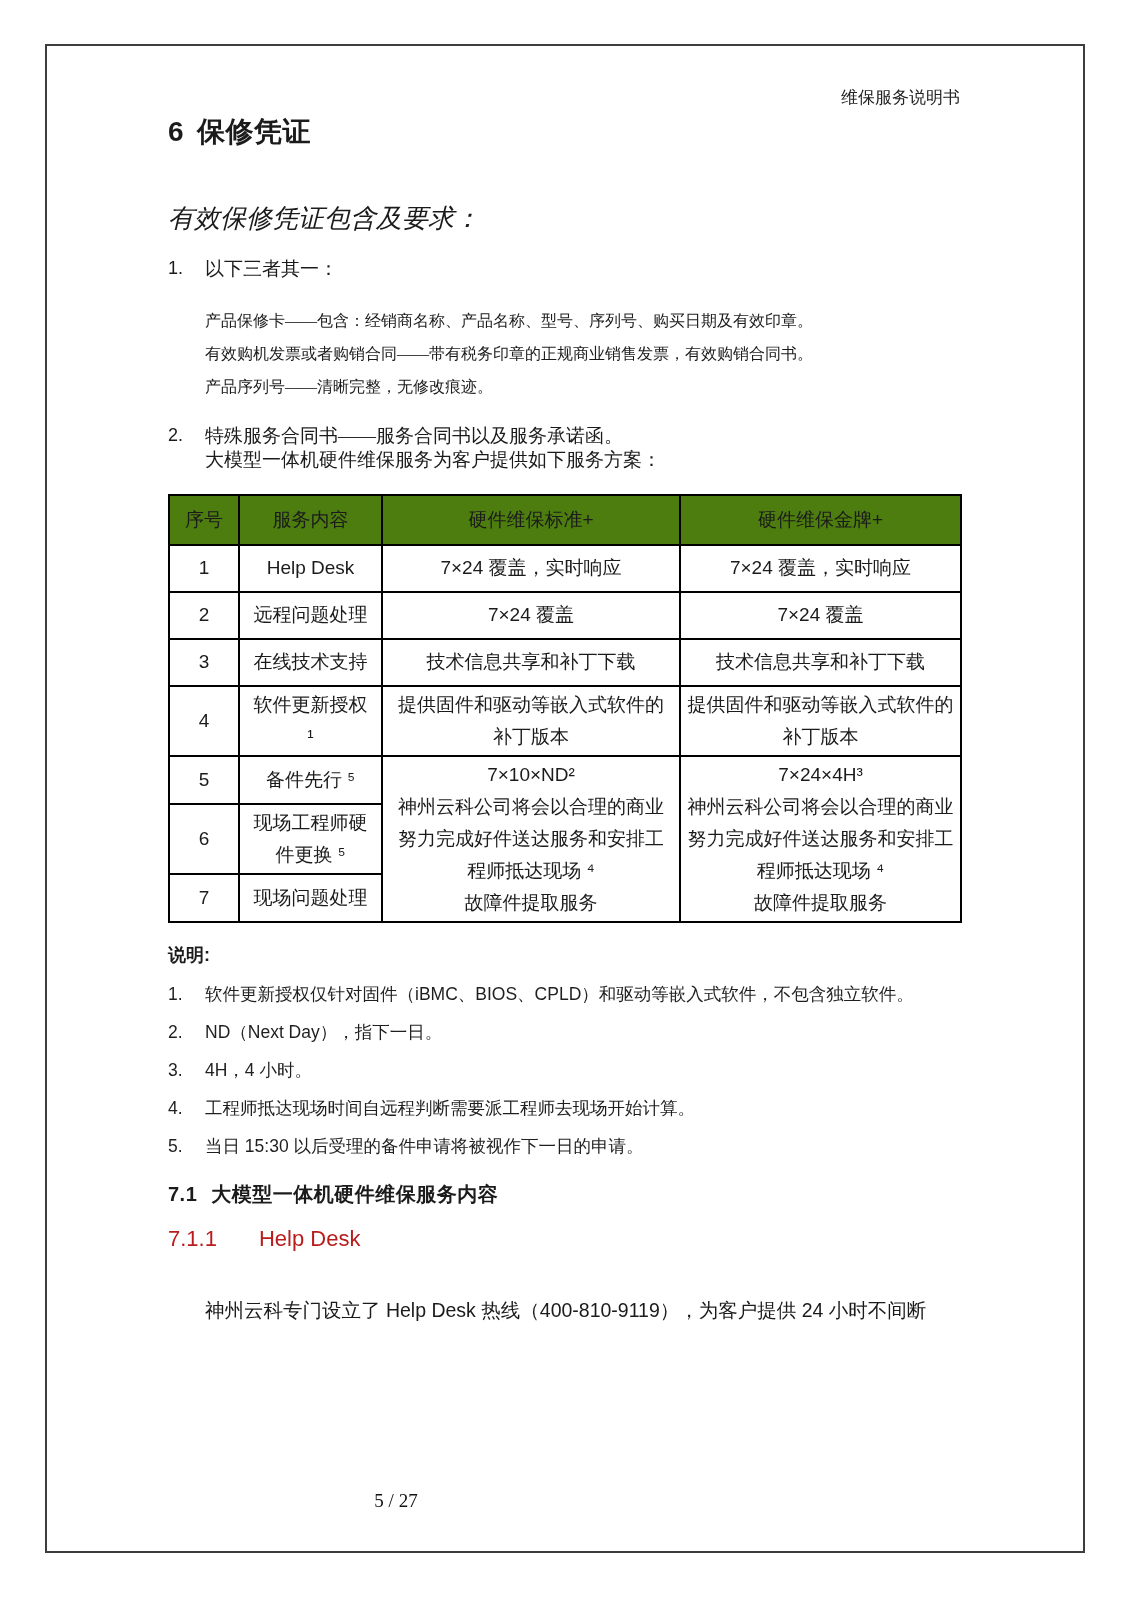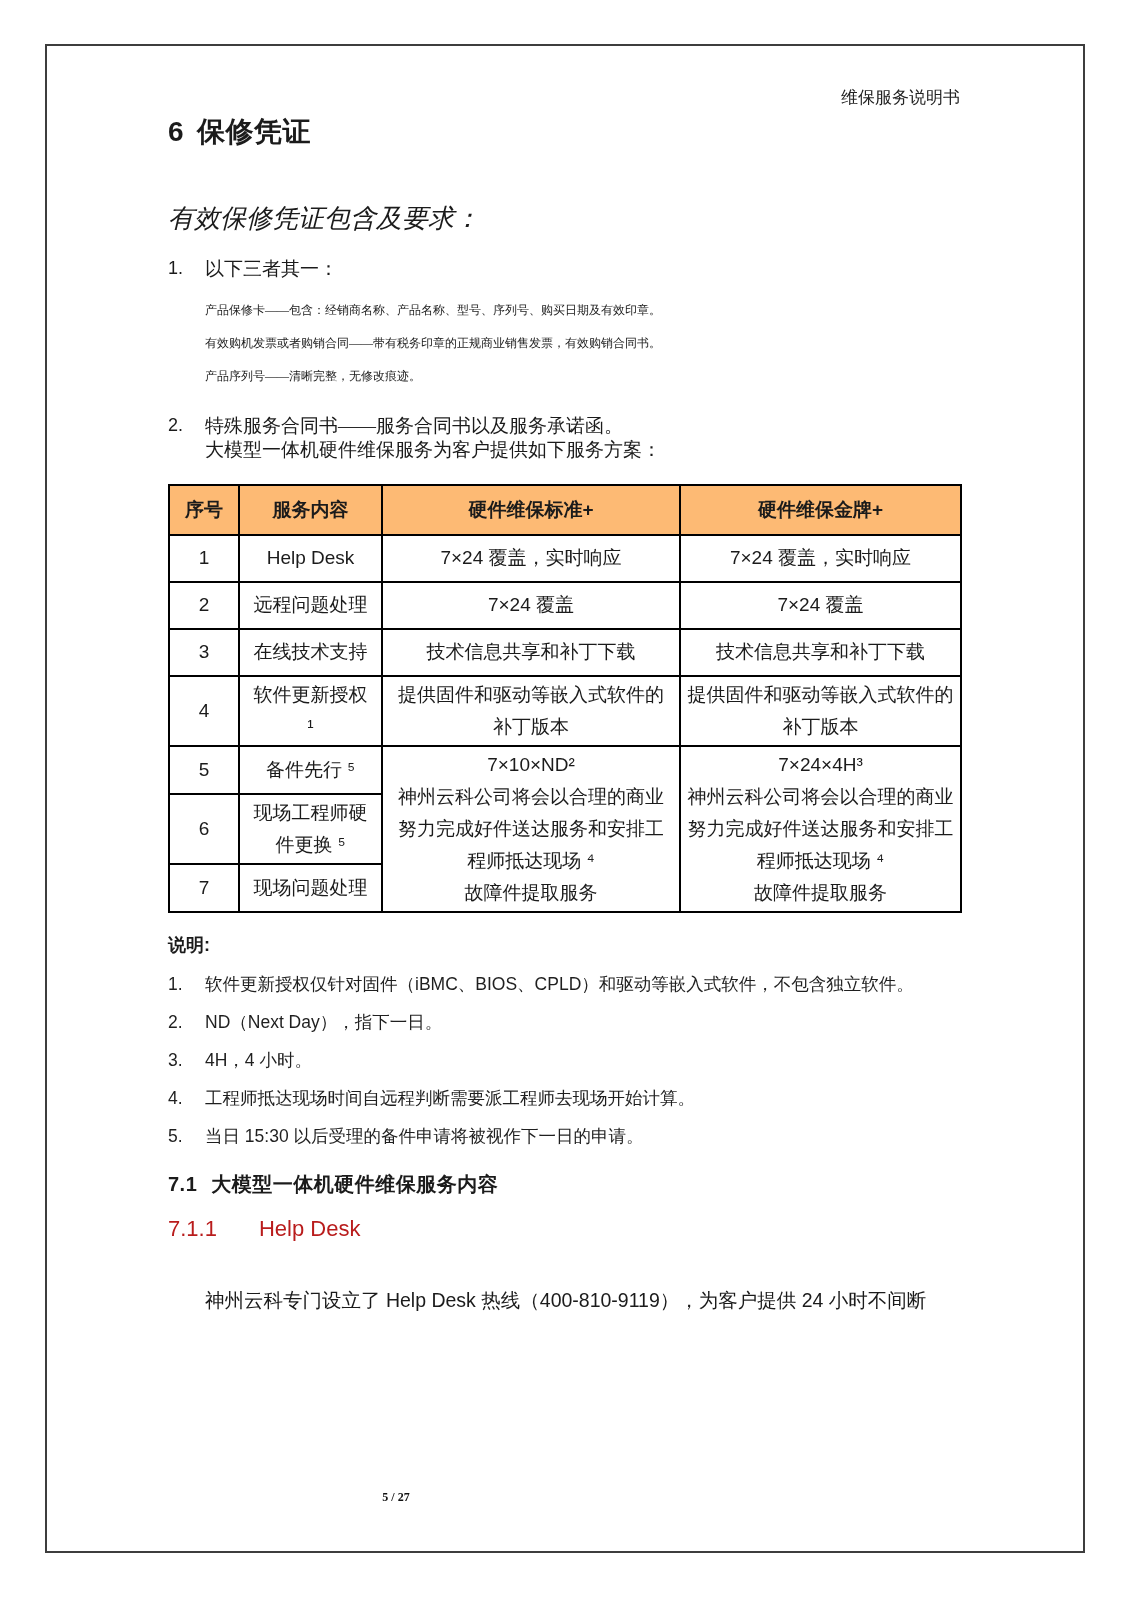--- a/index.html
+++ b/index.html
@@ -39,38 +39,38 @@
   }
   .h711 .hnum{margin-right:42px;}
 
   .body-p{font-size:26px;line-height:1.25;margin-top:55px;font-style:italic;}
   .list-item{font-size:19px;line-height:1.25;margin-top:21px;display:flex;}
   .list-item .num{
     width:37px;flex:0 0 37px;
     font-family:"Liberation Sans","DejaVu Sans",sans-serif;font-size:18px;
   }
   .list-detail{
-    font-size:12px;line-height:33px;margin-top:14px;padding-left:37px;
+    font-size:16px;line-height:33px;margin-top:24px;padding-left:37px;
     white-space:pre-line;
   }
   .intro-p{
     font-family:"Liberation Sans","DejaVu Sans",sans-serif;
     font-size:19px;line-height:1.25;padding-left:37px;
   }
 
   table.svc{
     border-collapse:collapse;margin-top:22px;width:792px;
     font-family:"Liberation Sans","DejaVu Sans",sans-serif;
     font-size:19px;table-layout:fixed;
   }
   table.svc th,table.svc td{
     border:2px solid #000;text-align:center;vertical-align:middle;
     padding:2px 6px;box-sizing:border-box;line-height:32px;
   }
-  table.svc th{background:#fdba74;font-weight:700;height:50px;}
+  table.svc th{background:#4d7c0f;font-weight:400;height:50px;}
   table.svc .col-no{width:70px;}
   table.svc .col-svc{width:143px;}
   table.svc .col-std{width:298px;}
   table.svc .col-gold{width:281px;}
   tr.r-single td{height:47px;}
   tr.r-tall td{height:66px;}
   td.prewrap{white-space:pre-line;}
   td.merged{line-height:35px;white-space:pre-line;vertical-align:middle;}
 
   .notes-label{
@@ -82,21 +82,21 @@
     font-size:17.5px;line-height:1.2;margin-top:17px;display:flex;color:#1f1f1f;
   }
   .note-item .num{width:37px;flex:0 0 37px;}
 
   .final-p{
     font-family:"Liberation Sans","DejaVu Sans",sans-serif;
     font-size:19.5px;line-height:1.3;margin-top:46px;padding-left:37px;
   }
   .doc-footer{
     position:absolute;top:1490px;left:0;width:792px;text-align:center;
-    font-size:12px;font-weight:700;color:#111;
+    font-size:19px;font-weight:400;color:#111;
     font-family:"Liberation Serif","DejaVu Serif",serif;
   }
 </style>
 </head>
 <body>
 
 <div class="page-border"></div>
 
 <div class="doc-header">维保服务说明书</div>
 

